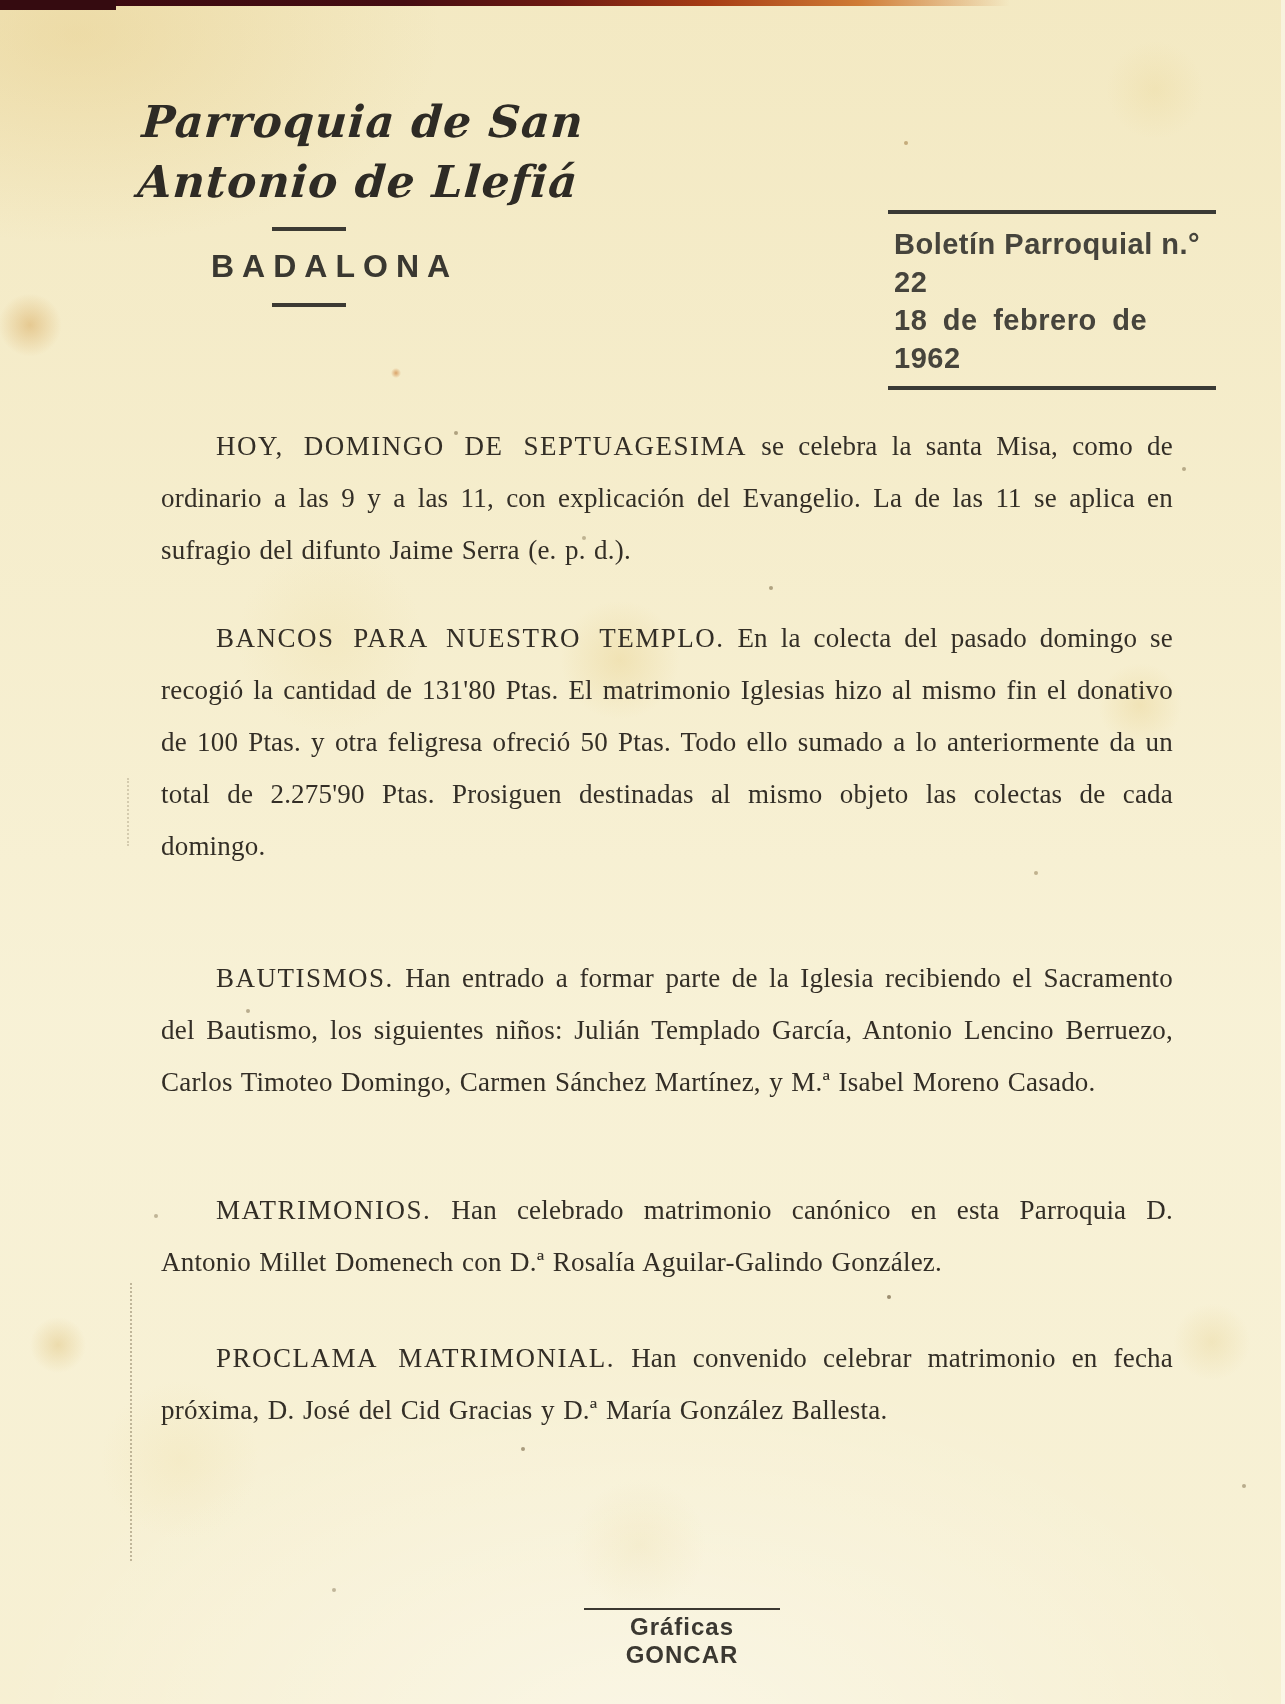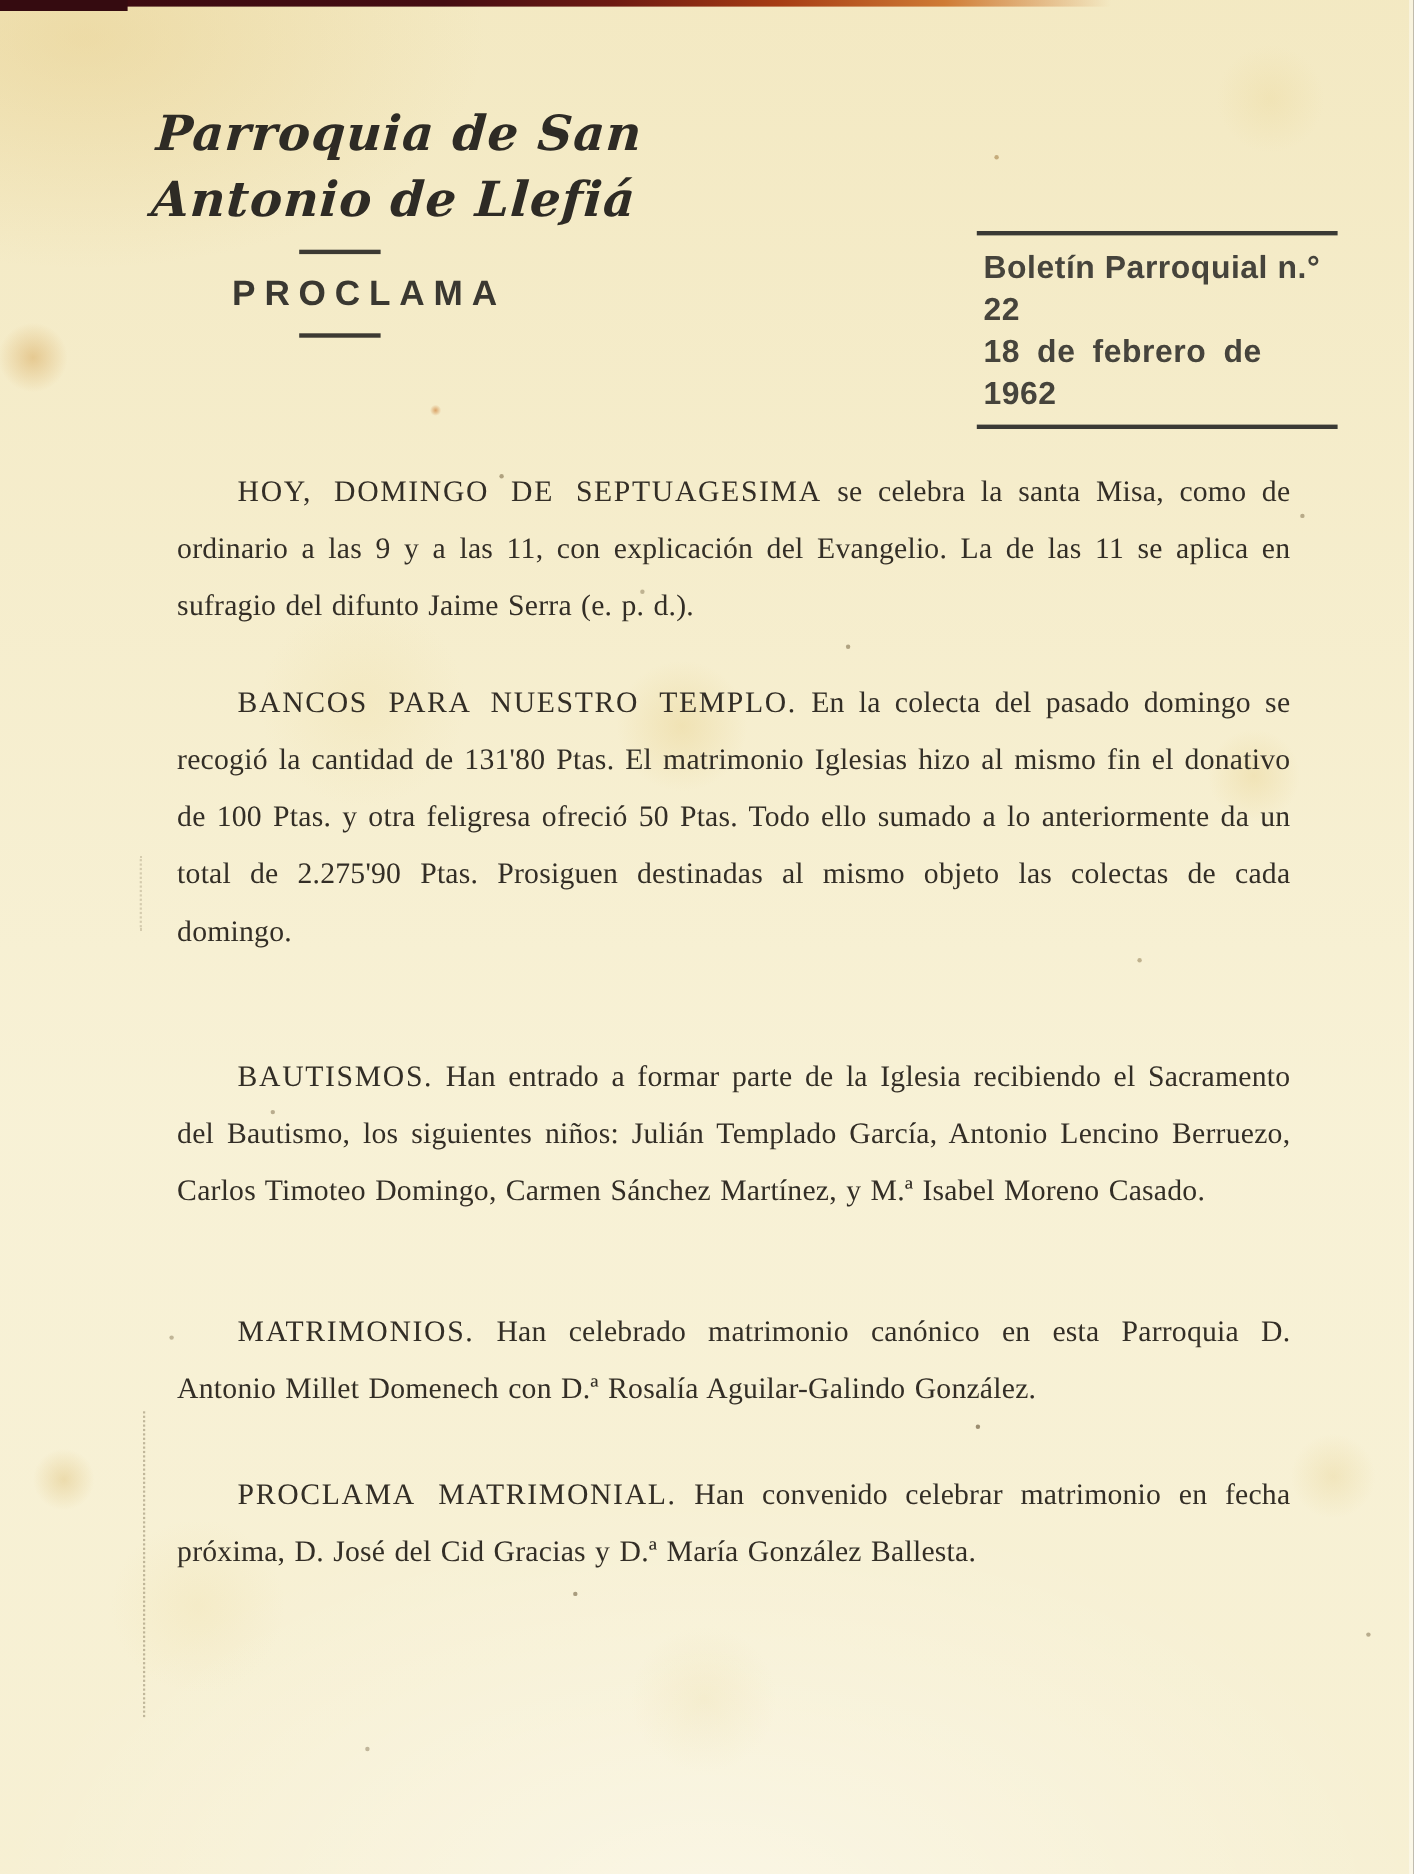--- a/index.html
+++ b/index.html
@@ -112,32 +112,35 @@
   <div class="specks"></div>
   <div class="crease crease-a"></div>
   <div class="crease crease-b"></div>
 
   <div class="parish">
     <div>Parroquia de San</div>
     <div>Antonio de Llefiá</div>
   </div>
 
   <div class="hrule hrule-top"></div>
-  <div class="city">PROCLAMA</div>
+  <div class="city">BADALONA</div>
   <div class="hrule hrule-bottom"></div>
 
   <div class="masthead">
     <div>Boletín Parroquial n.° 22</div>
     <div class="date">18 de febrero de 1962</div>
   </div>
 
   <div class="para p1"><span class="lead">HOY, DOMINGO DE SEPTUAGESIMA</span><span> se celebra la santa Misa, como de ordinario a las 9 y a las 11, con explicación del Evangelio. La de las 11 se aplica en sufragio del difunto Jaime Serra (e. p. d.).</span></div>
 
   <div class="para p2"><span class="lead">BANCOS PARA NUESTRO TEMPLO.</span><span> En la colecta del pasado domingo se recogió la cantidad de 131'80 Ptas. El matrimonio Iglesias hizo al mismo fin el donativo de 100 Ptas. y otra feligresa ofreció 50 Ptas. Todo ello sumado a lo anteriormente da un total de 2.275'90 Ptas. Prosiguen destinadas al mismo objeto las colectas de cada domingo.</span></div>
 
   <div class="para p3"><span class="lead">BAUTISMOS.</span><span> Han entrado a formar parte de la Iglesia recibiendo el Sacramento del Bautismo, los siguientes niños: Julián Templado García, Antonio Lencino Berruezo, Carlos Timoteo Domingo, Carmen Sánchez Martínez, y M.ª Isabel Moreno Casado.</span></div>
 
   <div class="para p5"><span class="lead">PROCLAMA MATRIMONIAL.</span><span> Han convenido celebrar matrimonio en fecha próxima, D. José del Cid Gracias y D.ª María González Ballesta.</span></div>
 
   <div class="para p4"><span class="lead">MATRIMONIOS.</span><span> Han celebrado matrimonio canónico en esta Parroquia D. Antonio Millet Domenech con D.ª Rosalía Aguilar-Galindo González.</span></div>
 
+  <div class="footer">
+    <span>Gráficas GONCAR</span>
+  </div>
 
 </div>
 
 </body></html>

